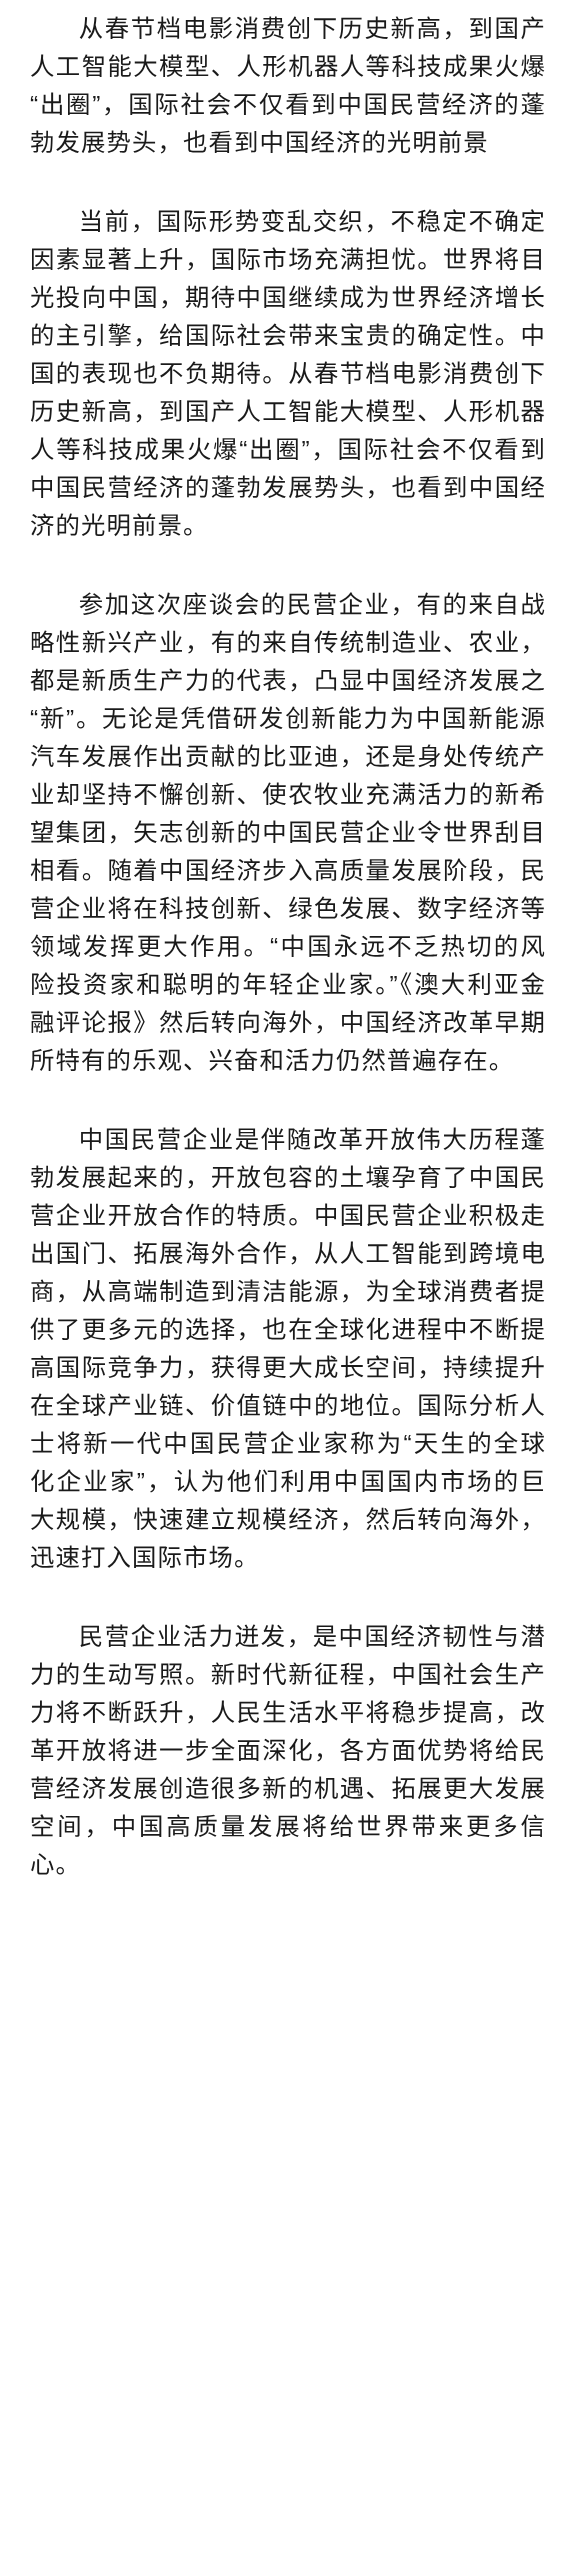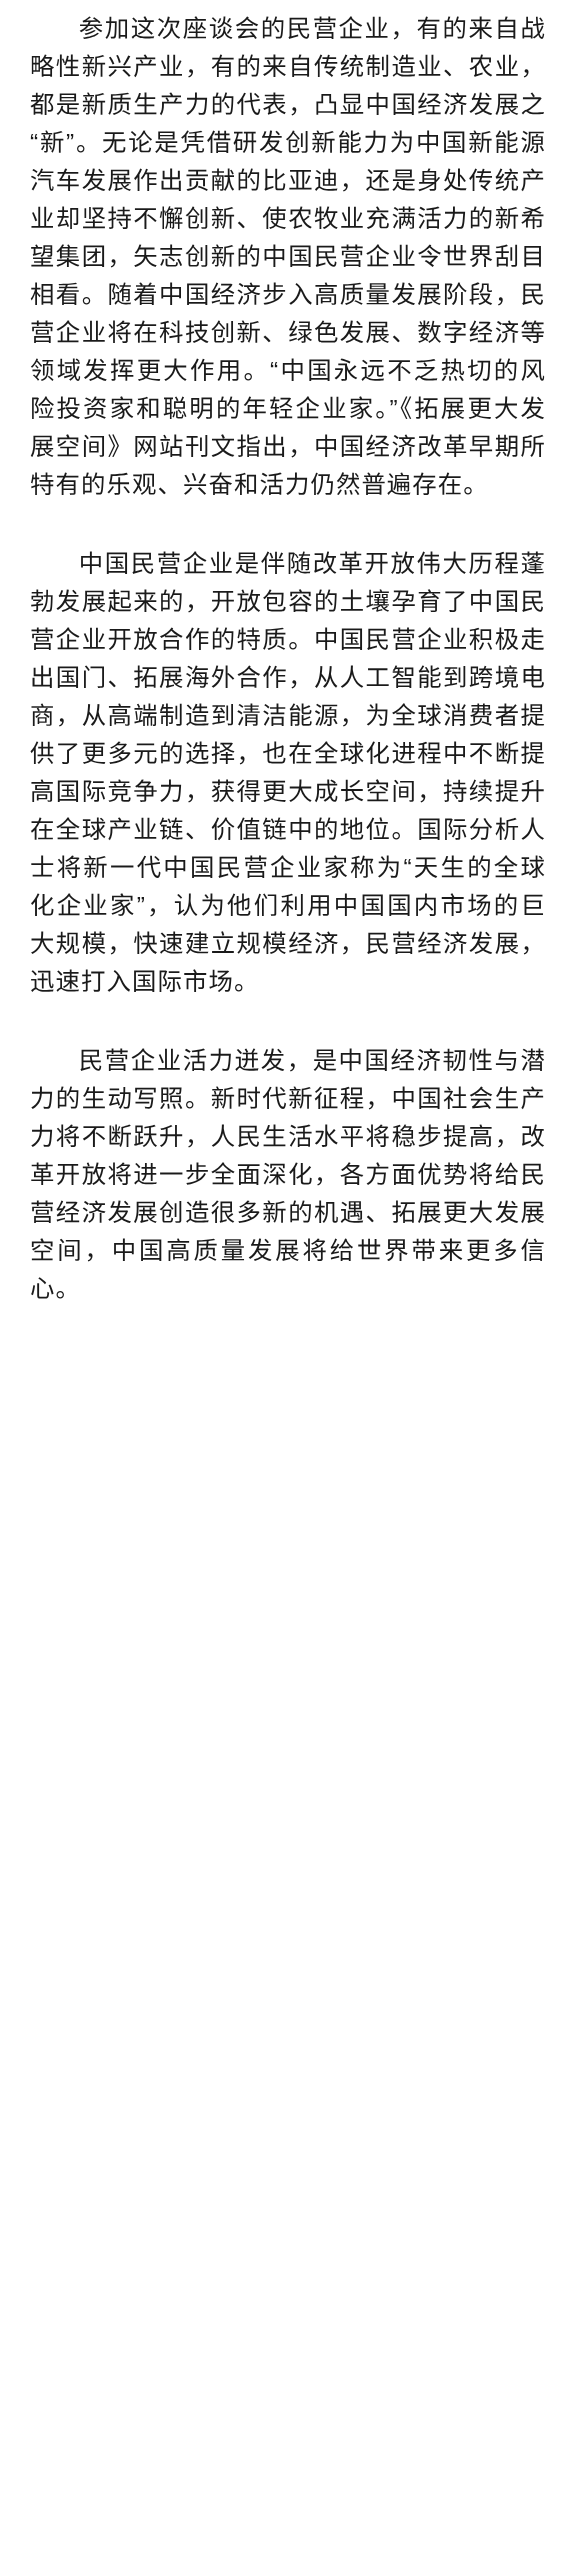--- a/index.html
+++ b/index.html
@@ -30,17 +30,19 @@
       word-break: break-all;
     }
     .article p:last-child {
       margin-bottom: 0;
     }
   </style>
 </head>
 <body>
 
 <main class="article">
-  <p>参加这次座谈会的民营企业，有的来自战略性新兴产业，有的来自传统制造业、农业，都是新质生产力的代表，凸显中国经济发展之“新”。无论是凭借研发创新能力为中国新能源汽车发展作出贡献的比亚迪，还是身处传统产业却坚持不懈创新、使农牧业充满活力的新希望集团，矢志创新的中国民营企业令世界刮目相看。随着中国经济步入高质量发展阶段，民营企业将在科技创新、绿色发展、数字经济等领域发挥更大作用。“中国永远不乏热切的风险投资家和聪明的年轻企业家。”《拓展更大发展空间》网站刊文指出，中国经济改革早期所特有的乐观、兴奋和活力仍然普遍存在。</p>
-  <p>中国民营企业是伴随改革开放伟大历程蓬勃发展起来的，开放包容的土壤孕育了中国民营企业开放合作的特质。中国民营企业积极走出国门、拓展海外合作，从人工智能到跨境电商，从高端制造到清洁能源，为全球消费者提供了更多元的选择，也在全球化进程中不断提高国际竞争力，获得更大成长空间，持续提升在全球产业链、价值链中的地位。国际分析人士将新一代中国民营企业家称为“天生的全球化企业家”，认为他们利用中国国内市场的巨大规模，快速建立规模经济，民营经济发展，迅速打入国际市场。</p>
+  <p>从春节档电影消费创下历史新高，到国产人工智能大模型、人形机器人等科技成果火爆“出圈”，国际社会不仅看到中国民营经济的蓬勃发展势头，也看到中国经济的光明前景</p>
+  <p>当前，国际形势变乱交织，不稳定不确定因素显著上升，国际市场充满担忧。世界将目光投向中国，期待中国继续成为世界经济增长的主引擎，给国际社会带来宝贵的确定性。中国的表现也不负期待。从春节档电影消费创下历史新高，到国产人工智能大模型、人形机器人等科技成果火爆“出圈”，国际社会不仅看到中国民营经济的蓬勃发展势头，也看到中国经济的光明前景。</p>
+  <p>参加这次座谈会的民营企业，有的来自战略性新兴产业，有的来自传统制造业、农业，都是新质生产力的代表，凸显中国经济发展之“新”。无论是凭借研发创新能力为中国新能源汽车发展作出贡献的比亚迪，还是身处传统产业却坚持不懈创新、使农牧业充满活力的新希望集团，矢志创新的中国民营企业令世界刮目相看。随着中国经济步入高质量发展阶段，民营企业将在科技创新、绿色发展、数字经济等领域发挥更大作用。“中国永远不乏热切的风险投资家和聪明的年轻企业家。”《澳大利亚金融评论报》然后转向海外，中国经济改革早期所特有的乐观、兴奋和活力仍然普遍存在。</p>
+  <p>中国民营企业是伴随改革开放伟大历程蓬勃发展起来的，开放包容的土壤孕育了中国民营企业开放合作的特质。中国民营企业积极走出国门、拓展海外合作，从人工智能到跨境电商，从高端制造到清洁能源，为全球消费者提供了更多元的选择，也在全球化进程中不断提高国际竞争力，获得更大成长空间，持续提升在全球产业链、价值链中的地位。国际分析人士将新一代中国民营企业家称为“天生的全球化企业家”，认为他们利用中国国内市场的巨大规模，快速建立规模经济，然后转向海外，迅速打入国际市场。</p>
   <p>民营企业活力迸发，是中国经济韧性与潜力的生动写照。新时代新征程，中国社会生产力将不断跃升，人民生活水平将稳步提高，改革开放将进一步全面深化，各方面优势将给民营经济发展创造很多新的机遇、拓展更大发展空间，中国高质量发展将给世界带来更多信心。</p>
 </main>
 
 
 </body></html>

